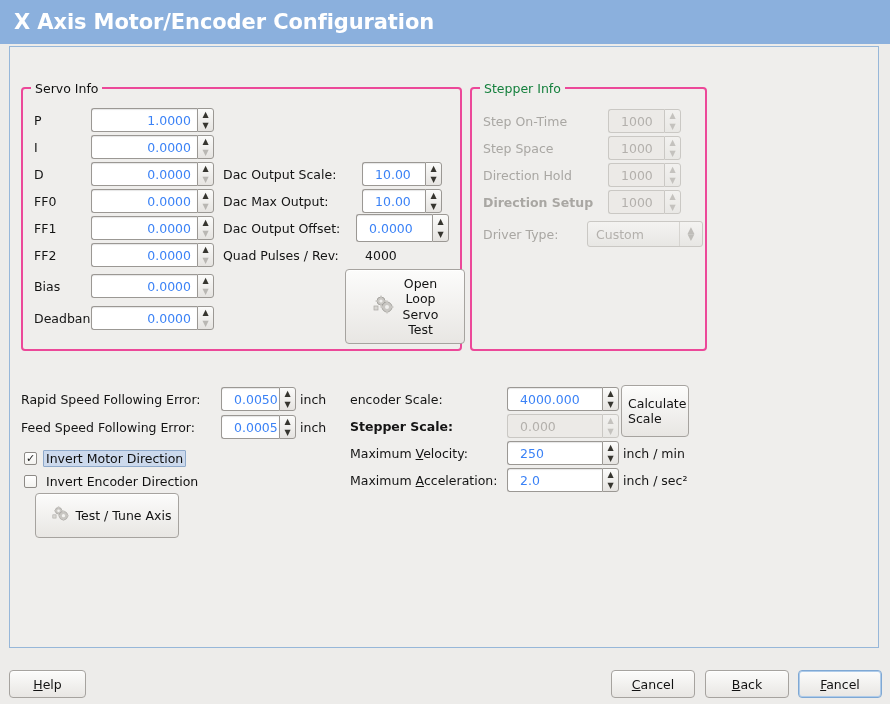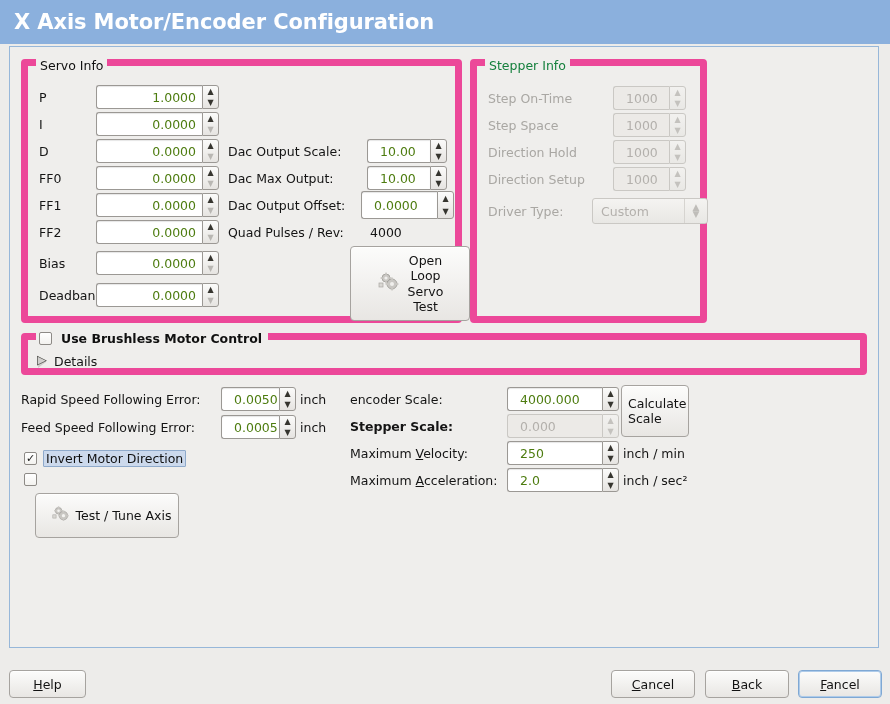--- a/index.html
+++ b/index.html
@@ -29,23 +29,24 @@
     box-sizing:border-box;
   }
   .footer{
     position:absolute;left:0;top:650px;width:890px;height:54px;
     background:#edecea;
   }
 
   
   .group{
     position:absolute;
-    border:7px solid #ec4899;
+    border:2px solid #ec4899;
     border-radius:4px;
     box-sizing:border-box;
+    margin-top:28px;
   }
   .group > .glabel{
     position:absolute;top:-8px;left:8px;
     background:#efeeec;
     padding:0 4px;
     font-size:12.5px;
     white-space:nowrap;
   }
   .glabel.dim{color:#15803d;}
 
@@ -57,21 +58,21 @@
   .spin{position:absolute;display:flex;align-items:stretch;height:24px;}
   .spin .fld{
     background:#ffffff;
     border:1px solid #9b9894;
     border-right:none;
     border-radius:3px 0 0 3px;
     box-sizing:border-box;
     display:flex;align-items:center;
     padding:0 6px;
     font-size:12.5px;
-    color:#4d7c0f;
+    color:#3b82f6;
     box-shadow:inset 0 1px 1px rgba(0,0,0,0.10);
   }
   .spin .fld.right{justify-content:flex-end;}
   .spin .fld.left{justify-content:flex-start;padding-left:12px;}
   .spin .btns{
     width:17px;
     border:1px solid #9b9894;
     border-radius:0 3px 3px 0;
     background:linear-gradient(#fbfbfa,#e6e4e1);
     box-sizing:border-box;
@@ -298,21 +299,21 @@
       </span>
     </div>
   </div>
 
   <div class="group" style="left:460px;top:12px;width:237px;height:264px;">
     <div class="glabel dim">Stepper Info</div>
 
     <div class="lbl dim" style="left:11px;top:25px;">Step On-Time</div>
     <div class="lbl dim" style="left:11px;top:52px;">Step Space</div>
     <div class="lbl dim" style="left:11px;top:79px;">Direction Hold</div>
-    <div class="lbl dim" style="left:11px;top:106px;">Direction Setup</div>
+    <div class="lbl dim" style="left:11px;top:106px;font-weight:bold;">Direction Setup</div>
     <div class="lbl dim" style="left:11px;top:138px;">Driver Type:</div>
 
     <div class="spin disabled" style="left:136px;top:20px;width:73px;">
       <div class="fld left" style="width:56px;">1000</div>
       <div class="btns">
         <div class="ar">▲</div>
         <div class="ar">▼</div>
       </div>
     </div>
     <div class="spin disabled" style="left:136px;top:47px;width:73px;">
@@ -340,32 +341,20 @@
     <div class="combo" style="left:115px;top:132px;width:116px;">
       <div class="ctext">Custom</div>
       <div class="cdiv"></div>
       <div class="carr">
         <span>▲</span>
           <span>▼</span>
       </div>
     </div>
   </div>
 
-  <div class="group" style="left:11px;top:286px;width:846px;height:42px;">
-    <div class="glabel" style="left:8px;top:-10px;padding:0 3px;">
-      <span class="cbrow" style="position:static;display:inline-flex;vertical-align:middle;">
-        <span class="cbox"></span>
-        <span class="cbtxt bold">Use Brushless Motor Control</span>
-      </span>
-    </div>
-    <div class="expander" style="left:10px;top:14px;">
-      <span class="tri-hollow"></span>
-      <span class="lbl" style="position:static;">Details</span>
-    </div>
-  </div>
 
   <div class="lbl" style="left:11px;top:345px;">Rapid Speed Following Error:</div>
   <div class="spin" style="left:211px;top:340px;width:75px;">
     <div class="fld left" style="width:58px;">0.0050</div>
     <div class="btns">
       <div class="ar lo">▲</div>
       <div class="ar lo">▼</div>
     </div>
   </div>
   <div class="lbl" style="left:290px;top:345px;">inch</div>
@@ -379,20 +368,21 @@
     </div>
   </div>
   <div class="lbl" style="left:290px;top:373px;">inch</div>
 
   <div class="cbrow" style="left:14px;top:403px;">
     <span class="cbox">✓</span>
     <span class="cbtxt focus">Invert Motor Direction</span>
   </div>
   <div class="cbrow" style="left:14px;top:426px;">
     <span class="cbox"></span>
+    <span class="cbtxt">Invert Encoder Direction</span>
   </div>
 
   <div class="btn" style="left:25px;top:446px;width:144px;height:45px;padding-left:8px;">
     <span class="gears" style="margin-right:5px;">
       <svg width="20" height="18" viewBox="0 0 24 22">
         <g fill="#c9c7c3" stroke="#9c9a96" stroke-width="0.8">
           <circle cx="9" cy="7" r="4"></circle>
           <circle cx="15" cy="13" r="5"></circle>
         </g>
         <circle cx="9" cy="7" r="1.6" fill="#f3f2f0"></circle>

